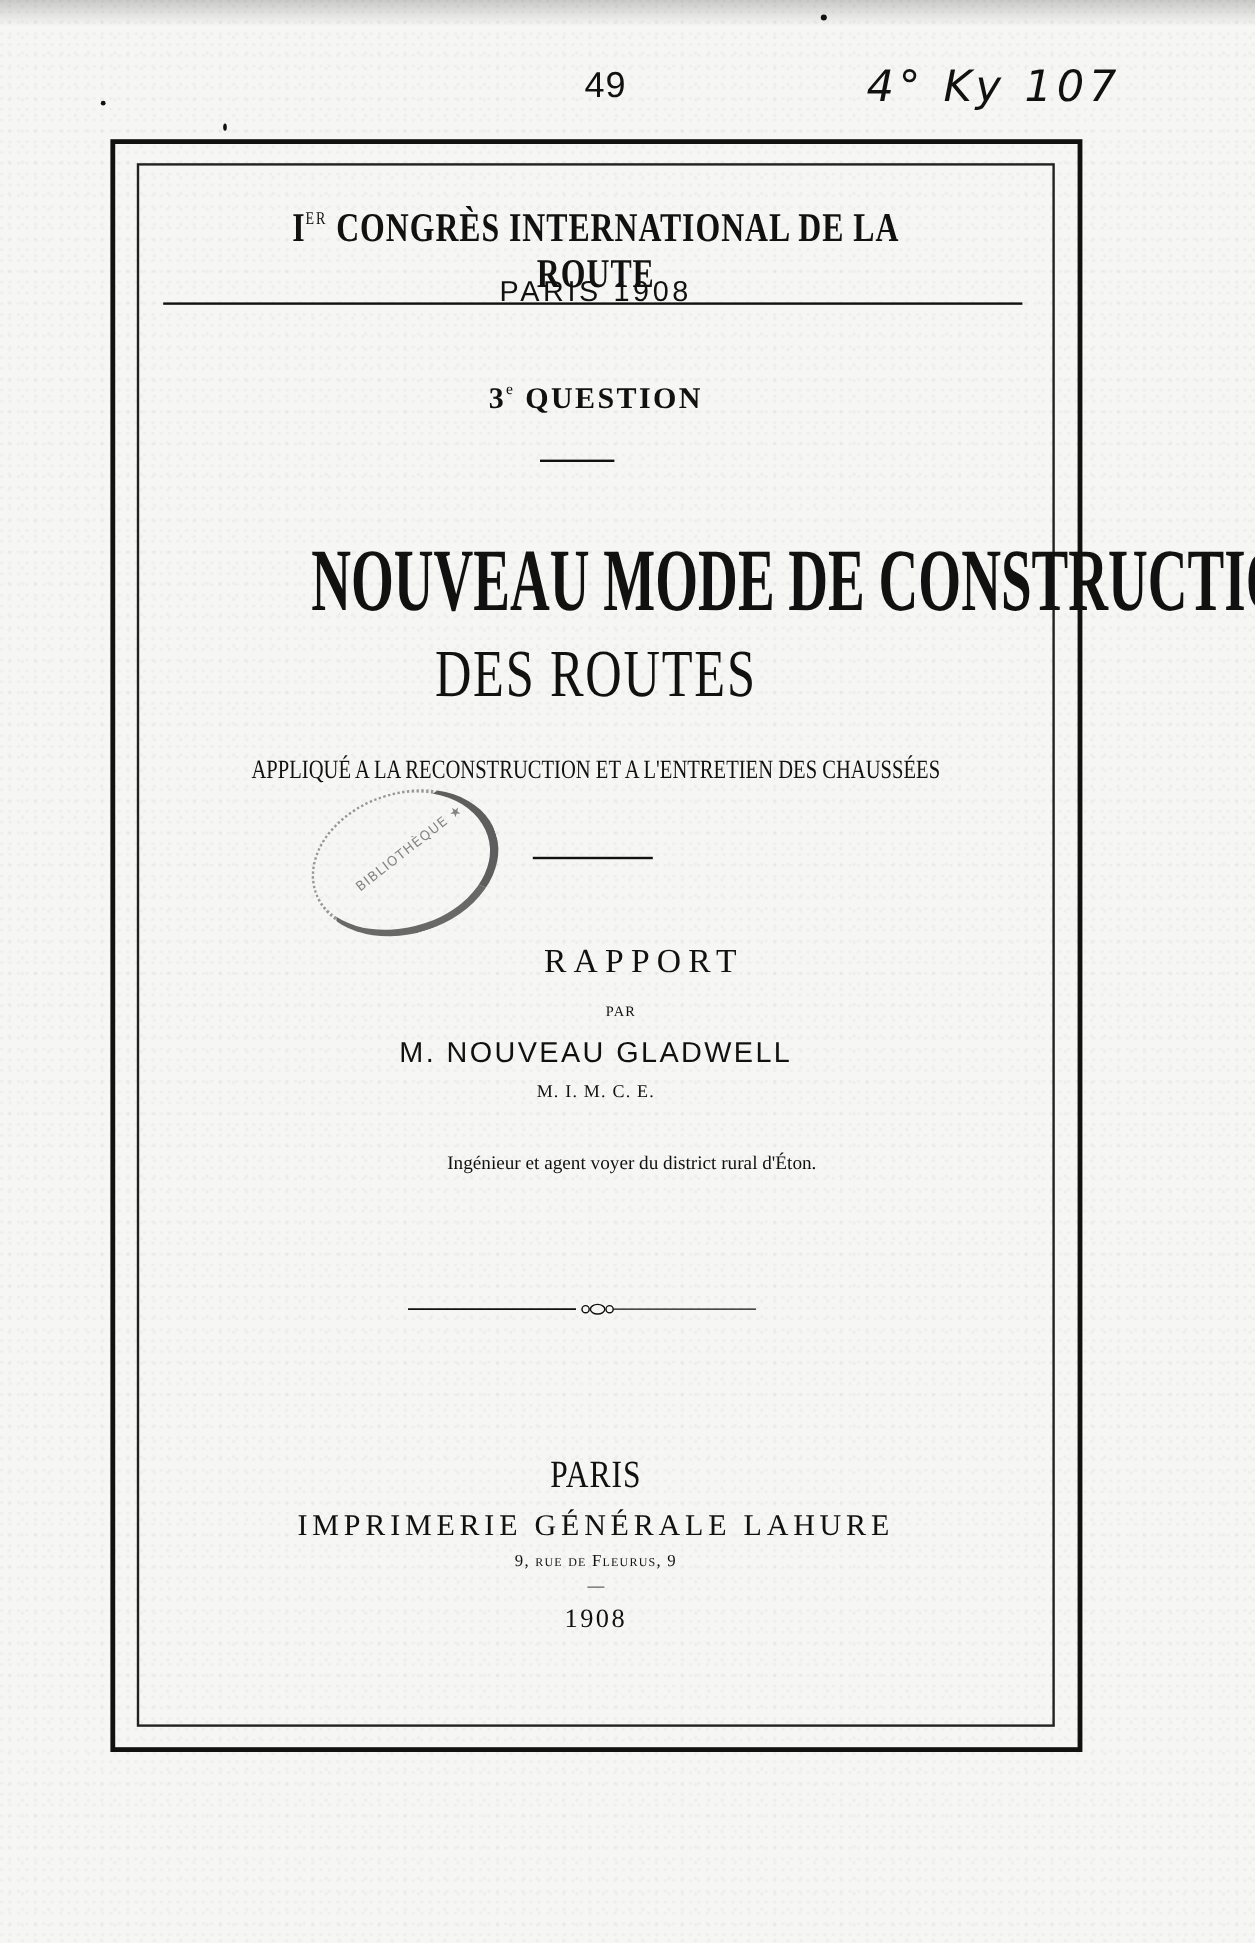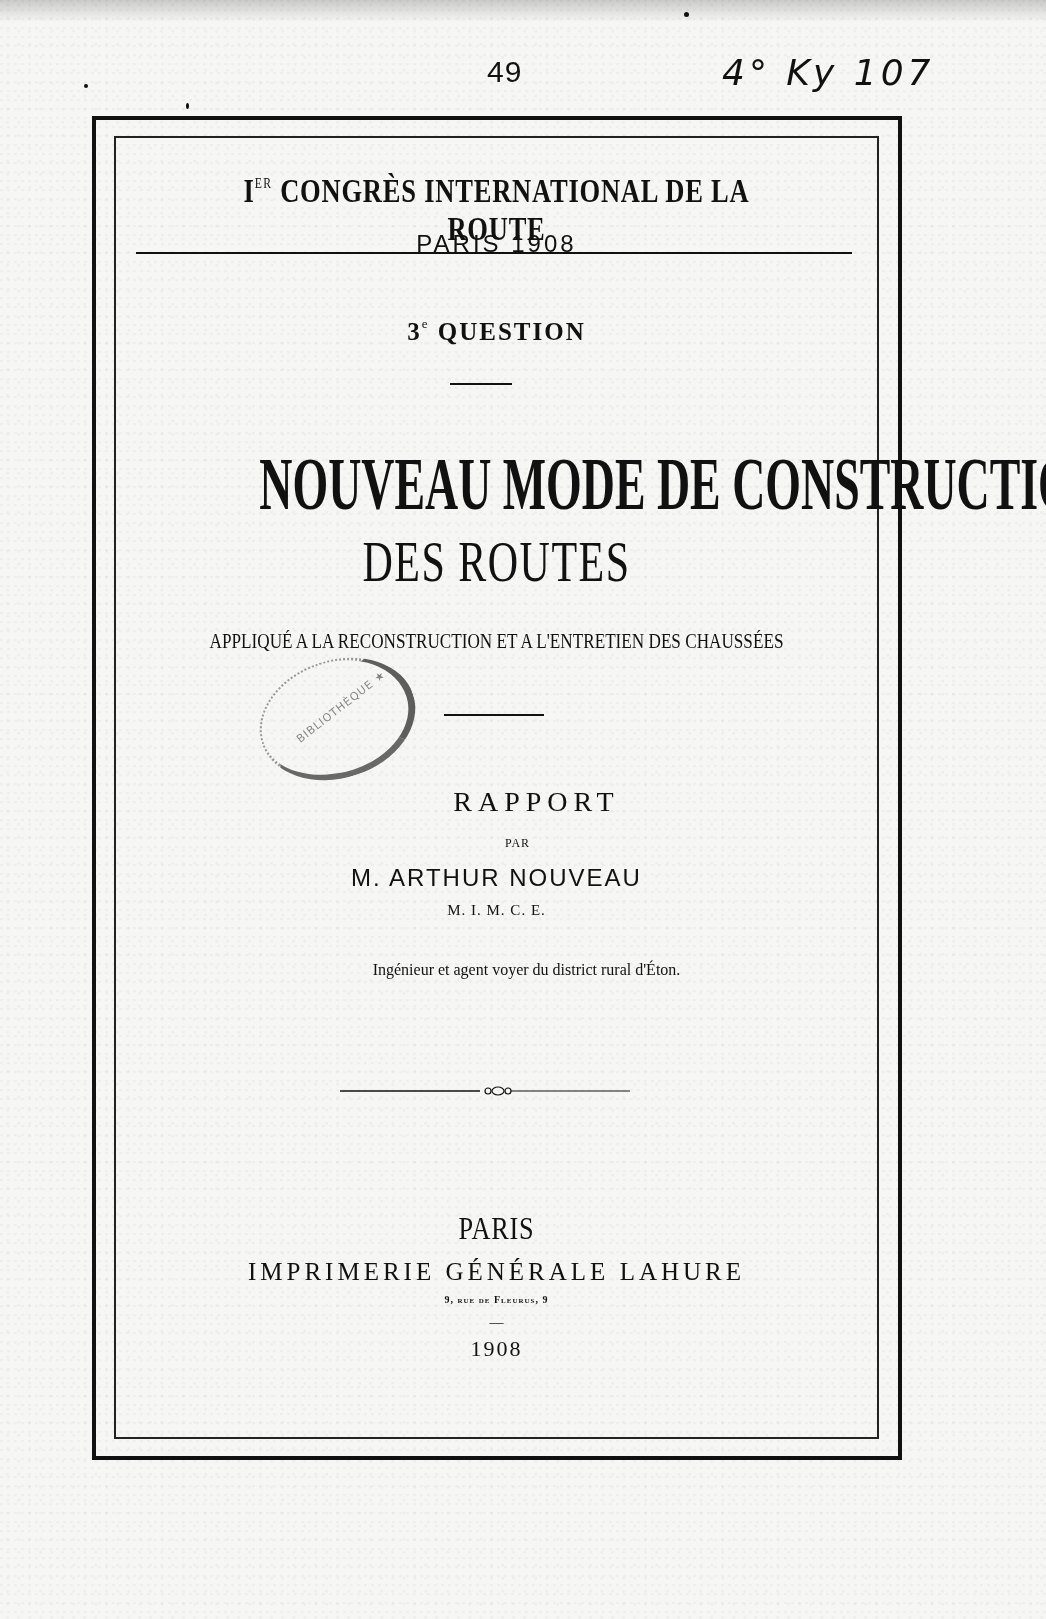--- a/index.html
+++ b/index.html
@@ -83,21 +83,21 @@
   .par { top: 836px; font-size: 12px; letter-spacing: 1px; padding-left: 21px; }
   .author {
     top: 864px; font-family: "Liberation Sans", sans-serif;
     font-size: 24px; letter-spacing: 2px;
   }
   .credentials { top: 902px; font-size: 15px; letter-spacing: 1px; }
   .position { top: 961px; font-size: 16px; letter-spacing: 0px; padding-left: 30px; }
   .ornament { left: 330px; top: 1083px; width: 300px; height: 16px; }
   .place { top: 1210px; font-size: 32px; letter-spacing: 1px; transform: scaleX(0.82); transform-origin: center; }
   .printer { top: 1258px; font-size: 25px; letter-spacing: 4px; }
-  .address { top: 1294px; font-size: 10px; letter-spacing: 1px; font-variant: small-caps; font-weight: bold; }
+  .address { top: 1294px; font-size: 14px; letter-spacing: 1px; font-variant: small-caps; }
   .year { top: 1336px; font-size: 22px; letter-spacing: 2px; }
   .speck { position: absolute; width: 5px; height: 5px; border-radius: 50%; background: #111; }
 </style>
 </head>
 <body>
 
 <div class="top-grain"></div>
 
 <div class="abs page-num">49</div>
 <div class="abs call-num">4° Ky 107</div>
@@ -122,21 +122,21 @@
 <div class="abs centered main-title-2">DES ROUTES</div>
 <div class="abs centered subtitle">APPLIQUÉ A LA RECONSTRUCTION ET A L'ENTRETIEN DES CHAUSSÉES</div>
 
 <div class="abs stamp">
   <span class="stamp-text">BIBLIOTHÈQUE ★</span>
 </div>
 <div class="abs rule" style="left:444px; top:714px; width:100px; height:2px;"></div>
 
 <div class="abs centered rapport">RAPPORT</div>
 <div class="abs centered par">PAR</div>
-<div class="abs centered author">M. ARTHUR NOUVEAU</div>
+<div class="abs centered author">M. NOUVEAU GLADWELL</div>
 <div class="abs centered credentials">M. I. M. C. E.</div>
 <div class="abs centered position">Ingénieur et agent voyer du district rural d'Éton.</div>
 
 <svg class="abs ornament" viewBox="0 0 300 16">
   <line x1="10" y1="8" x2="150" y2="8" stroke="#111" stroke-width="1.5"></line>
   <circle cx="158" cy="8" r="3" fill="none" stroke="#111" stroke-width="1.2"></circle>
   <ellipse cx="168" cy="8" rx="6" ry="4" fill="none" stroke="#111" stroke-width="1.2"></ellipse>
   <circle cx="178" cy="8" r="3" fill="none" stroke="#111" stroke-width="1.2"></circle>
   <line x1="181" y1="8" x2="300" y2="8" stroke="#111" stroke-width="1"></line>
 </svg>

